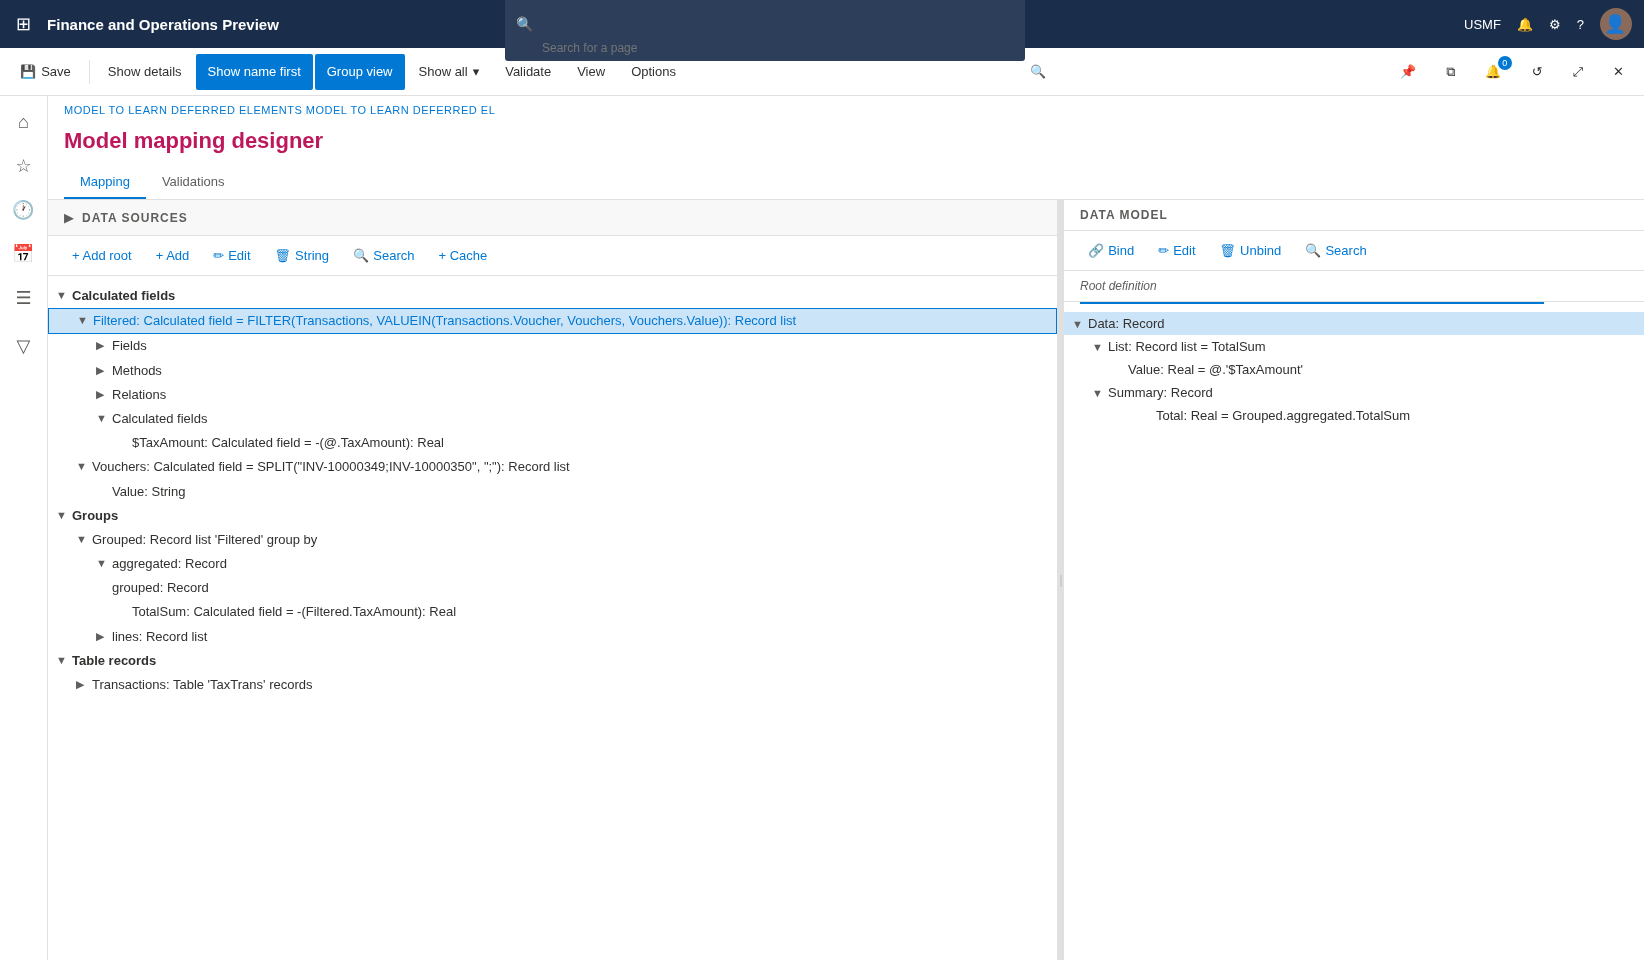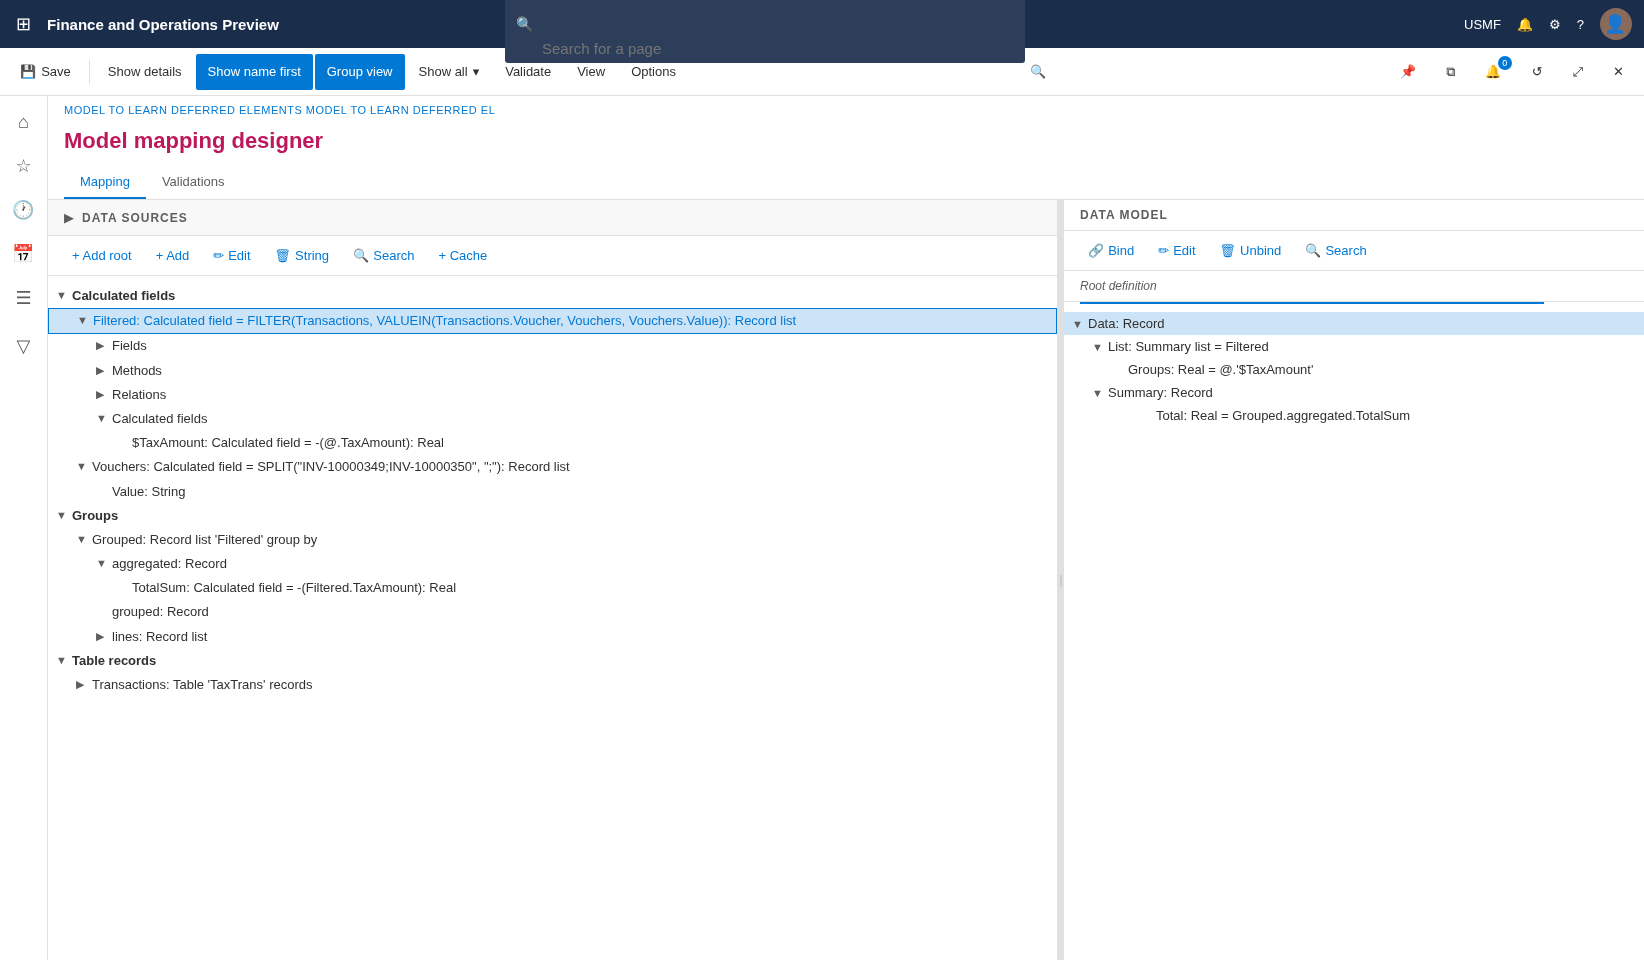--- a/index.html
+++ b/index.html
@@ -9,21 +9,21 @@
     .top-nav {
       display: flex; align-items: center; background: #1a2d4a; height: 48px; padding: 0 12px; gap: 12px;
     }
     .top-nav-grid { color: white; font-size: 18px; cursor: pointer; padding: 4px; }
     .top-nav-title { color: white; font-weight: 600; font-size: 15px; white-space: nowrap; }
     .top-nav-search {
       display: flex; align-items: center; background: #2c3e5a; border-radius: 3px;
       padding: 6px 12px; gap: 8px; flex: 1; max-width: 520px; margin: 0 auto;
     }
     .top-nav-search input {
-      background: transparent; border: none; outline: none; color: #aab4c4; font-size: 15px; width: 100%; margin-top: 48px;
+      background: transparent; border: none; outline: none; color: #aab4c4; font-size: 12px; width: 100%; margin-top: 48px;
     }
     .top-nav-search .search-icon { color: #aab4c4; font-size: 14px; }
     .top-nav-right { display: flex; align-items: center; gap: 16px; margin-left: auto; color: white; }
     .top-nav-right span { font-size: 13px; }
     .top-nav-icon { font-size: 18px; cursor: pointer; color: white; }
     .top-nav-avatar { width: 32px; height: 32px; border-radius: 50%; background: #8a6a5a; display: flex; align-items: center; justify-content: center; overflow: hidden; }
 
     
     .toolbar {
       display: flex; align-items: center; background: #ffffff; border-bottom: 1px solid #e0e0e0;
@@ -262,27 +262,27 @@
               <span class="tree-text" style="font-weight: 600; color: rgb(50, 49, 48);">Groups</span>
             </div>
             <div class="tree-item" style="padding-left: 28px;">
               <span class="tree-arrow">▼</span>
               <span class="tree-text">Grouped: Record list 'Filtered' group by</span>
             </div>
             <div class="tree-item" style="padding-left: 48px;">
               <span class="tree-arrow">▼</span>
               <span class="tree-text">aggregated: Record</span>
             </div>
+            <div class="tree-item" style="padding-left: 48px;">
+              <span class="tree-arrow"></span>
+              <span class="tree-text">grouped: Record</span>
+            </div>
             <div class="tree-item" style="padding-left: 68px;">
               <span class="tree-arrow"></span>
               <span class="tree-text">TotalSum: Calculated field = -(Filtered.TaxAmount): Real</span>
-            </div>
-            <div class="tree-item" style="padding-left: 48px;">
-              <span class="tree-arrow"></span>
-              <span class="tree-text">grouped: Record</span>
             </div>
             <div class="tree-item" style="padding-left: 48px;">
               <span class="tree-arrow">▶</span>
               <span class="tree-text">lines: Record list</span>
             </div>
             <div class="tree-item" style="padding-left: 8px;">
               <span class="tree-arrow">▼</span>
               <span class="tree-text" style="font-weight: 600; color: rgb(50, 49, 48);">Table records</span>
             </div>
             <div class="tree-item" style="padding-left: 28px;">
@@ -316,25 +316,25 @@
         </div>
         <div class="root-def">Root definition</div>
         <div style="border-bottom:2px solid #0078d4;width:80%;margin:0 16px;"></div>
         <div class="right-tree" id="dm-tree">
             <div class="right-tree-item selected" style="padding-left: 8px;">
               <span class="tree-arrow">▼</span>
               <span class="right-tree-text" style="font-weight: 500;">Data: Record</span>
             </div>
             <div class="right-tree-item" style="padding-left: 28px;">
               <span class="tree-arrow">▼</span>
-              <span class="right-tree-text">List: Summary list = Filtered</span>
+              <span class="right-tree-text">List: Record list = TotalSum</span>
             </div>
             <div class="right-tree-item" style="padding-left: 48px;">
               <span class="tree-arrow"></span>
-              <span class="right-tree-text">Groups: Real = @.'$TaxAmount'</span>
+              <span class="right-tree-text">Value: Real = @.'$TaxAmount'</span>
             </div>
             <div class="right-tree-item" style="padding-left: 28px;">
               <span class="tree-arrow">▼</span>
               <span class="right-tree-text">Summary: Record</span>
             </div>
             <div class="right-tree-item" style="padding-left: 76px;">
               <span class="tree-arrow"></span>
               <span class="right-tree-text">Total: Real = Grouped.aggregated.TotalSum</span>
             </div>
           </div>

